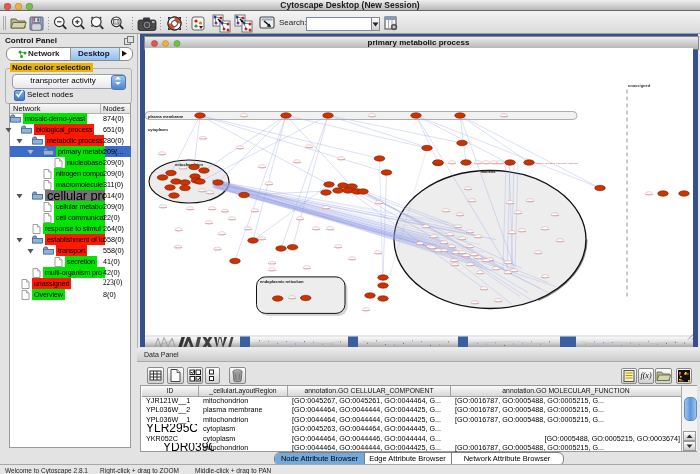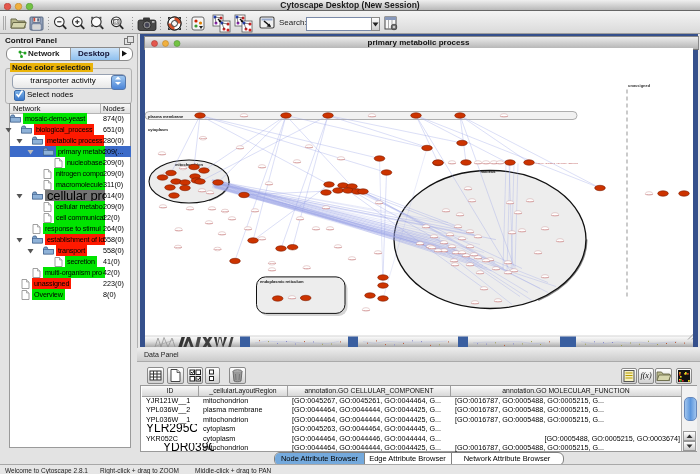--- a/index.html
+++ b/index.html
@@ -292,21 +292,21 @@
       <path d="M1 0.5 L5.5 0.5 L8 3 L8 9.5 L1 9.5 Z" fill="#fff" stroke="#888" stroke-width="0.8"></path>
       <path d="M5.5 0.5 L5.5 3 L8 3" fill="#ddd" stroke="#888" stroke-width="0.6"></path>
     </svg>
 <div style="position:absolute;left:43px;top:233px;height:11px;line-height:11px;background:#00e400;color:#000;font-size:7.2px;letter-spacing:-0.15px;padding:0 2px;max-width:58px;overflow:hidden;white-space:nowrap;width:58px;">multi-organism pro</div>
 <div style="position:absolute;left:103px;top:233px;height:11px;line-height:11px;color:#000;font-size:7.2px;width:27px;overflow:hidden;white-space:nowrap;">42(0)</div>
 <svg style="position:absolute;left:21px;top:244.5px" width="9" height="10">
       <path d="M1 0.5 L5.5 0.5 L8 3 L8 9.5 L1 9.5 Z" fill="#fff" stroke="#888" stroke-width="0.8"></path>
       <path d="M5.5 0.5 L5.5 3 L8 3" fill="#ddd" stroke="#888" stroke-width="0.6"></path>
     </svg>
 <div style="position:absolute;left:32px;top:244px;height:11px;line-height:11px;background:#ff1900;color:#000;font-size:7.2px;letter-spacing:-0.15px;padding:0 2px;max-width:69px;overflow:hidden;white-space:nowrap;">unassigned</div>
-<div style="position:absolute;left:103px;top:244px;height:11px;line-height:11px;color:#000;font-size:7.2px;width:27px;overflow:hidden;white-space:nowrap;">223(0)</div>
+<div style="position:absolute;left:103px;top:244px;height:11px;line-height:11px;color:#000;font-size:7.2px;width:27px;overflow:hidden;white-space:nowrap;font-family:Liberation Serif, serif;">223(0)</div>
 <svg style="position:absolute;left:21px;top:255.5px" width="9" height="10">
       <path d="M1 0.5 L5.5 0.5 L8 3 L8 9.5 L1 9.5 Z" fill="#fff" stroke="#888" stroke-width="0.8"></path>
       <path d="M5.5 0.5 L5.5 3 L8 3" fill="#ddd" stroke="#888" stroke-width="0.6"></path>
     </svg>
 <div style="position:absolute;left:32px;top:255px;height:11px;line-height:11px;background:#00e400;color:#000;font-size:7.2px;letter-spacing:-0.15px;padding:0 2px;max-width:69px;overflow:hidden;white-space:nowrap;">Overview</div>
 <div style="position:absolute;left:103px;top:255px;height:11px;line-height:11px;color:#000;font-size:7.2px;width:27px;overflow:hidden;white-space:nowrap;">8(0)</div>
 </div>
 
 <div class="abs" style="left:140px;top:34px;width:558px;height:313px;background:#35508c;">
   <div class="abs" style="left:4px;top:2px;width:553px;height:12px;background:linear-gradient(#ececec,#b3b3b3);border:0.5px solid #888;border-bottom:1px solid #777;">

